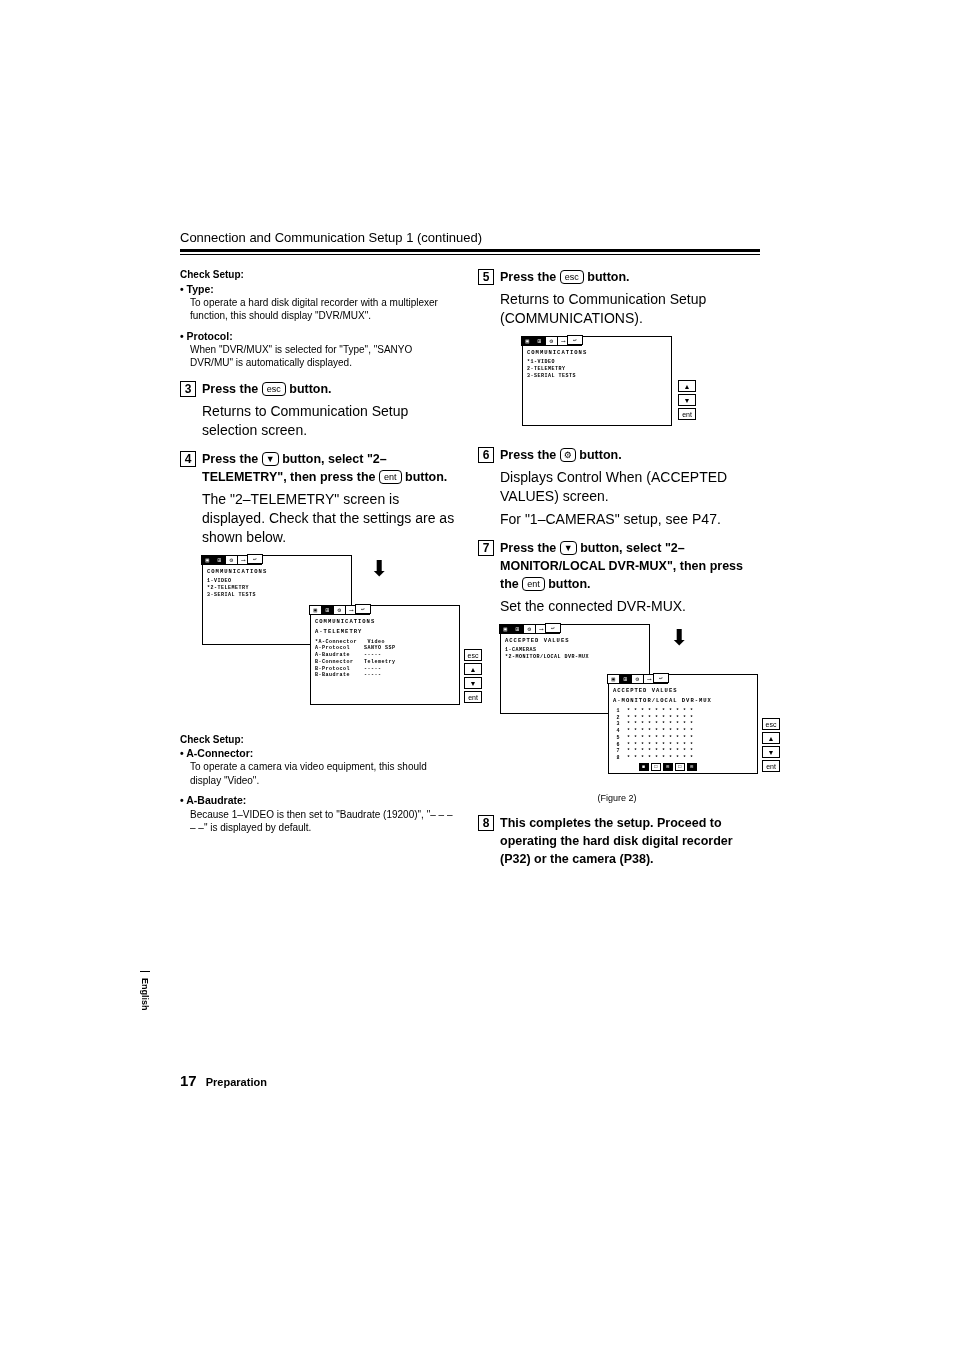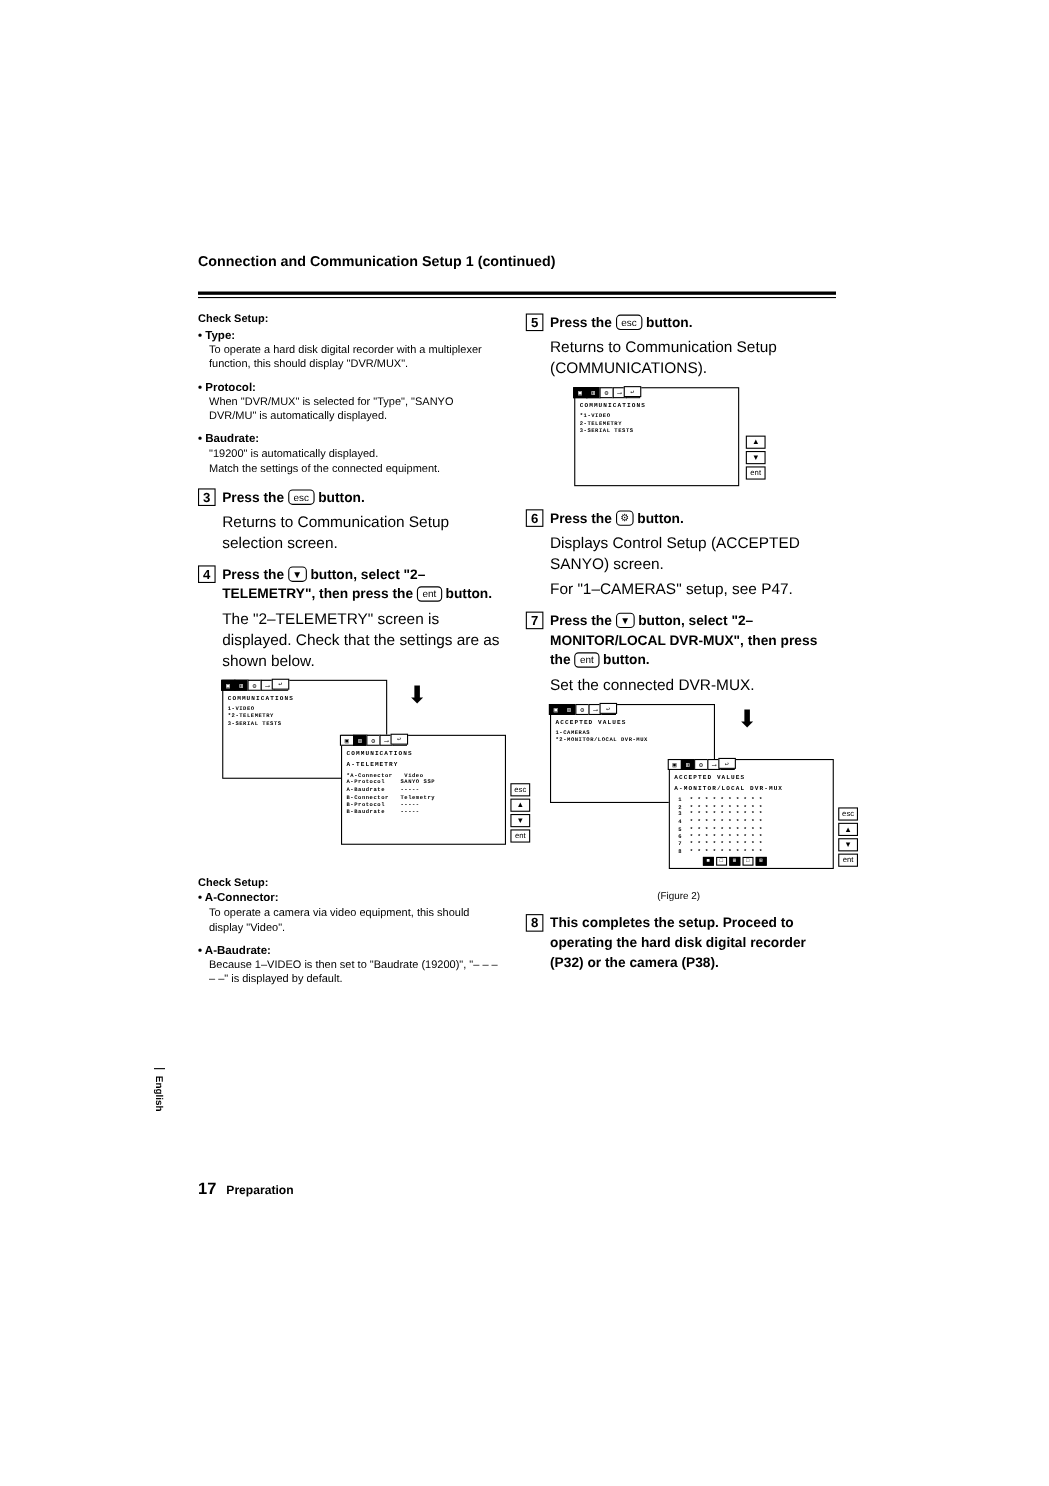--- a/index.html
+++ b/index.html
@@ -14,23 +14,23 @@
     position: relative;
   }
   .page {
     position: absolute;
     left: 180px;
     top: 230px;
     width: 580px;
   }
   .header-title {
     font-size: 13px;
-    font-weight: bold;
+    font-weight: normal;
     border-bottom: 3px solid #000;
-    padding-bottom: 20px;
+    padding-bottom: 4px;
     margin-bottom: 16px;
     position: relative;
   }
   .header-title::after {
     content: "";
     position: absolute;
     left: 0; right: 0;
     bottom: -6px;
     border-bottom: 1px solid #000;
   }
@@ -164,25 +164,20 @@
       <div class="bold">Check Setup:</div>
 
       <div class="bullet-block">
         <div class="bullet-head">• <span>Type:</span></div>
         <div class="bullet-body">To operate a hard disk digital recorder with a multiplexer function, this should display "DVR/MUX".</div>
       </div>
       <div class="bullet-block">
         <div class="bullet-head">• <span>Protocol:</span></div>
         <div class="bullet-body">When "DVR/MUX" is selected for "Type", "SANYO DVR/MU" is automatically displayed.</div>
       </div>
-      <div class="bullet-block">
-        <div class="bullet-head">• <span>Baudrate:</span></div>
-        <div class="bullet-body">"19200" is automatically displayed.</div>
-        <div class="bullet-body">Match the settings of the connected equipment.</div>
-      </div>
 
       <div class="step">
         <div class="step-num">3</div>
         <div class="step-text">
           <span>Press the </span><span class="key">esc</span><span> button.</span>
         </div>
       </div>
       <div class="step-body">Returns to Communication Setup selection screen.</div>
 
       <div class="step">
@@ -284,21 +279,21 @@
           <div class="k">ent</div>
         </div>
       </div>
 
       <div class="step">
         <div class="step-num">6</div>
         <div class="step-text">
           <span>Press the </span><span class="key icon">⚙</span><span> button.</span>
         </div>
       </div>
-      <div class="step-body">Displays Control Setup (ACCEPTED SANYO) screen.</div>
+      <div class="step-body">Displays Control When (ACCEPTED VALUES) screen.</div>
       <div class="step-body">For "1–CAMERAS" setup, see P47.</div>
 
       <div class="step">
         <div class="step-num">7</div>
         <div class="step-text">
           <span>Press the </span><span class="key icon">▼</span><span> button, select "2–MONITOR/LOCAL DVR-MUX", then press the </span><span class="key">ent</span><span> button.</span>
         </div>
       </div>
       <div class="step-body">Set the connected DVR-MUX.</div>
 

